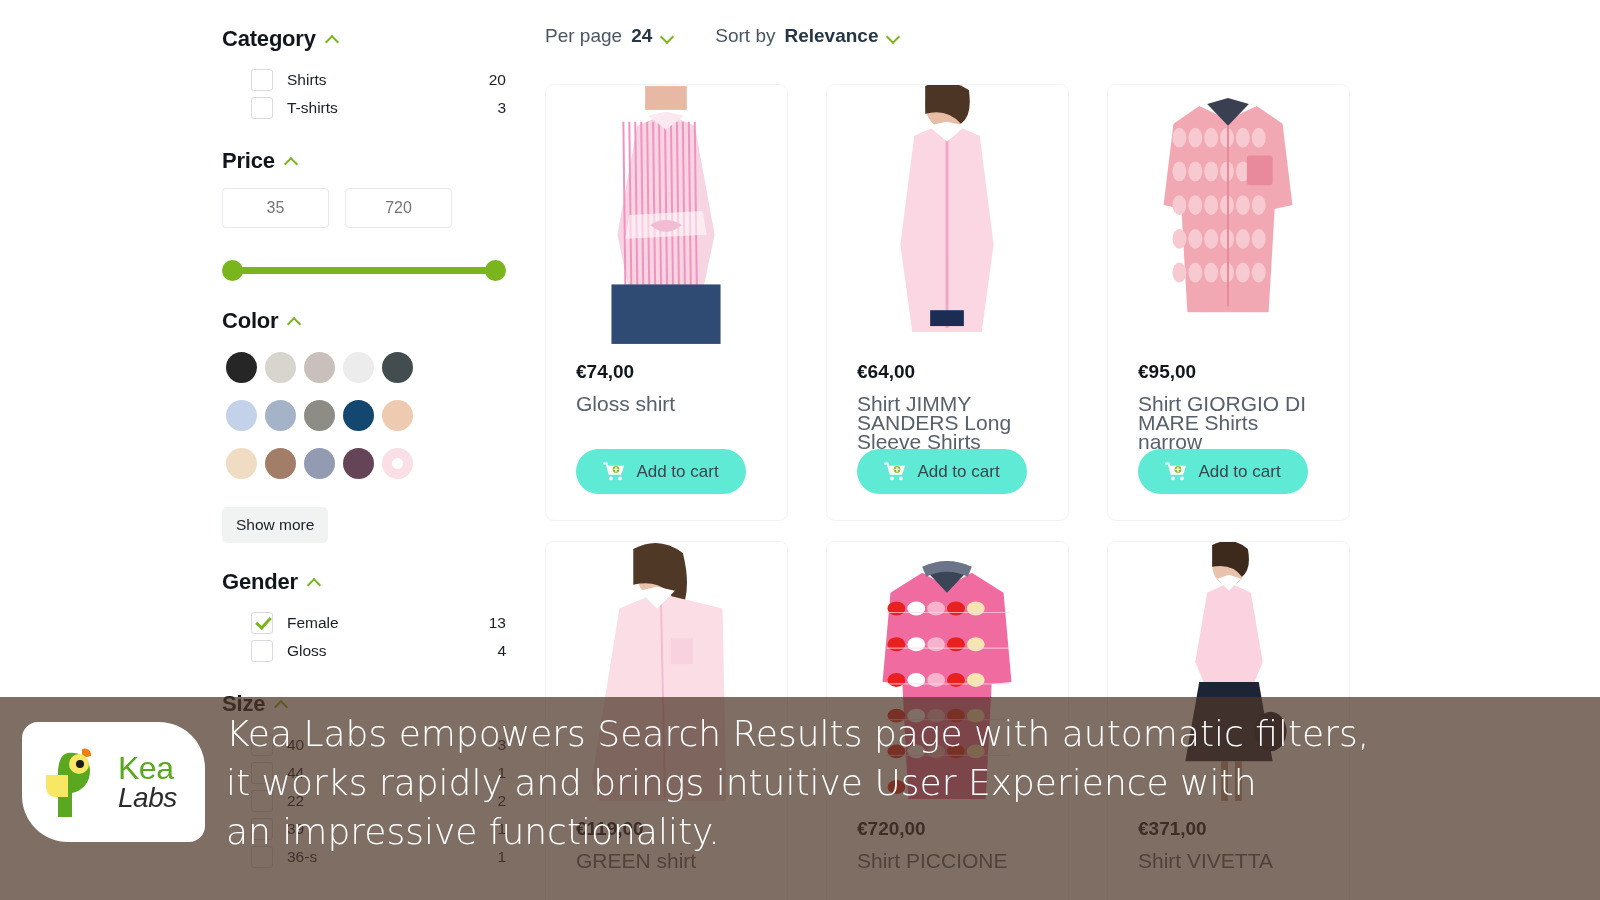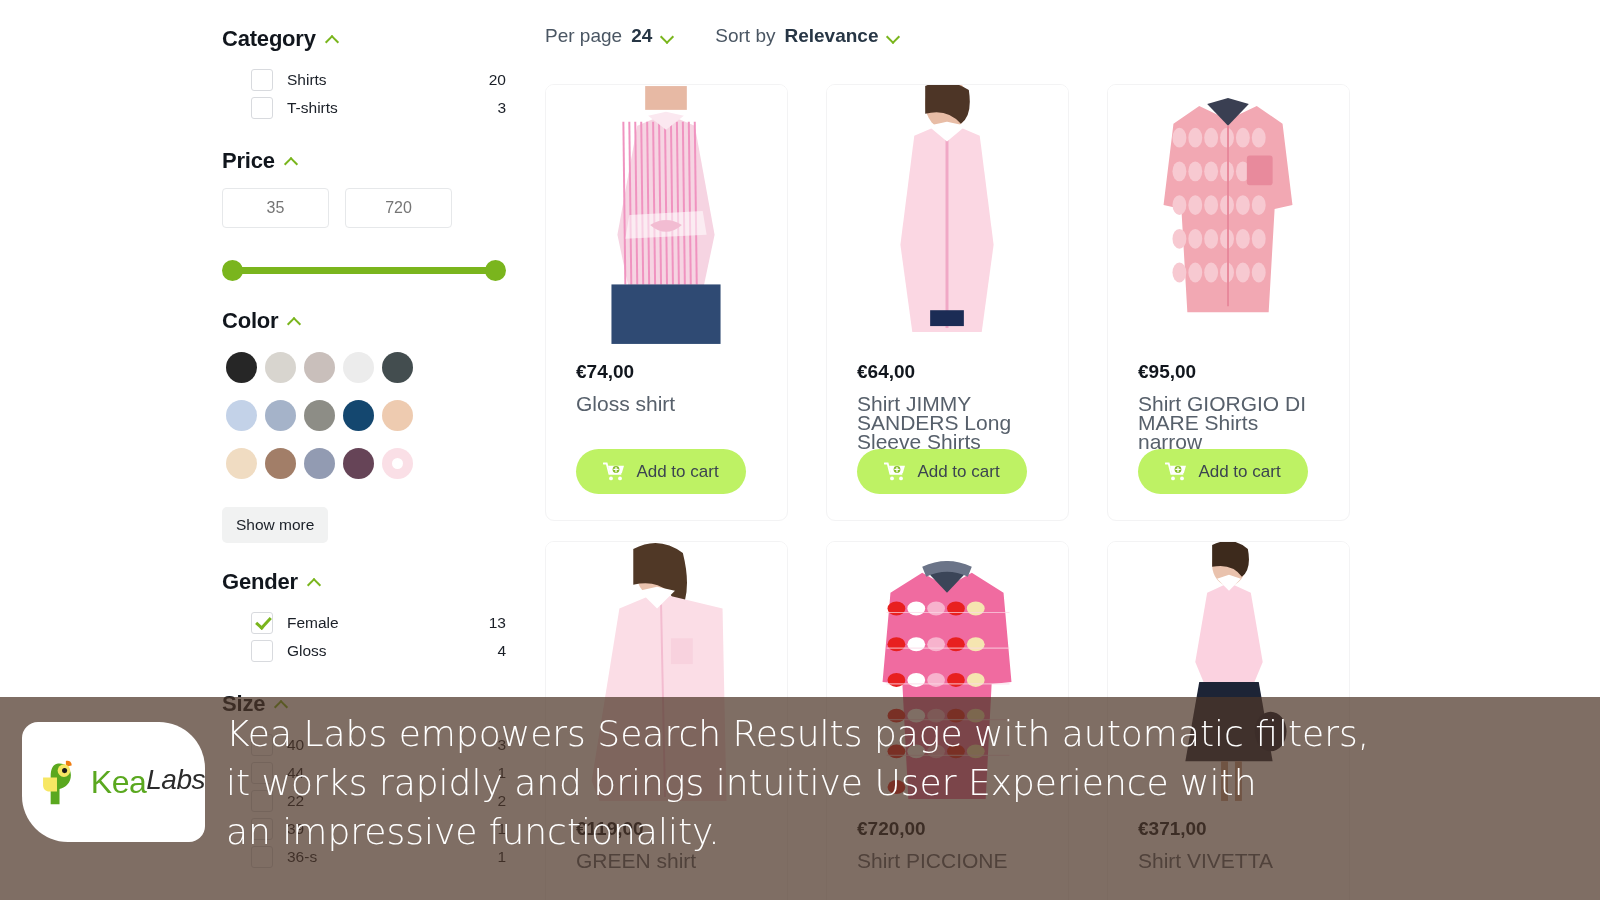--- a/index.html
+++ b/index.html
@@ -105,37 +105,37 @@
     padding: 0 30px; position:relative; overflow:hidden;
   }
   .card .ph {
     height: 260px; margin: 0 -30px; display:flex; align-items:flex-end; justify-content:center;
     background:#fff; overflow:hidden;
   }
   .card .price { font-size: 19px; font-weight: bold; color:#11161d; margin-top: 16px; }
   .card .name { font-size: 21px; color:#57606b; line-height: 19px; margin-top: 11px; }
   .atc {
     position:absolute; left: 30px; bottom: 26px;
-    width: 170px; height: 45px; border-radius: 23px; background:#bef264;
+    width: 170px; height: 45px; border-radius: 23px; background:#5eead4;
     border:none; color:#3b4450; font-size: 17px; cursor:pointer;
     display:flex; align-items:center; justify-content:center; gap: 11px;
     font-family: "Liberation Sans", sans-serif;
   }
 
   
   .overlay {
     position:absolute; left:0; top: 697px; width: 1600px; height: 203px;
     background: rgba(77,54,40,0.72);
   }
   .logo-card {
     position:absolute; left: 22px; top: 25px; width: 183px; height: 120px;
     background:#fff; border-radius: 16px 46px 16px 46px;
     display:flex; align-items:center; gap: 6px; padding-left: 16px;
   }
-  .logo-text { display:flex; flex-direction:row; line-height: 1.0; }
+  .logo-text { display:flex; flex-direction:column; line-height: 1.0; }
   .logo-kea { font-size: 32px; color:#5aa81f; font-weight: 500; letter-spacing:-0.5px; }
   .logo-labs { font-size: 28px; color:#2b2b2b; font-weight: 400; letter-spacing:-0.5px;font-style:italic; }
   .caption {
     position:absolute; left: 226px; top: 12px; width: 1300px;
     color:#fff; font-size: 36px; line-height: 49px; font-weight: 300;
     font-family: "DejaVu Sans", sans-serif;
   }
   .caption div { white-space: nowrap; }
 </style>
 </head>

